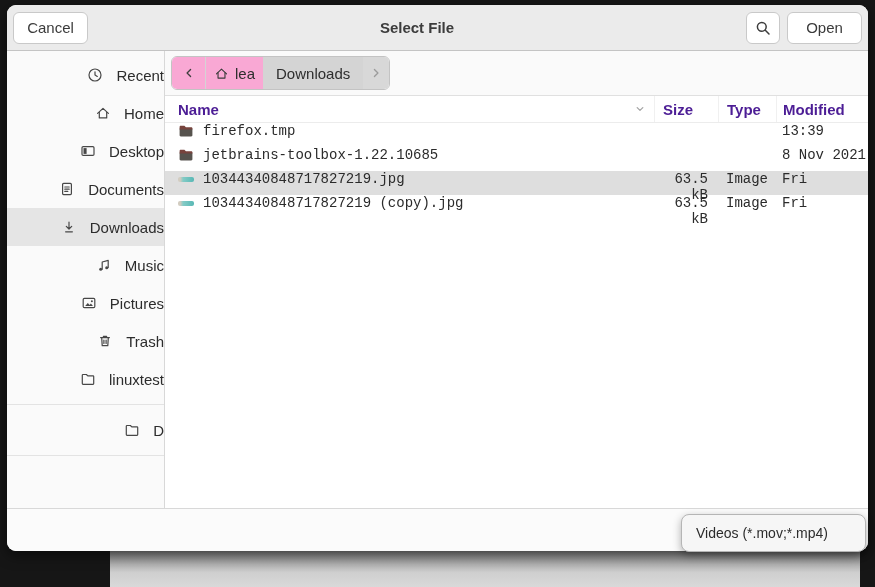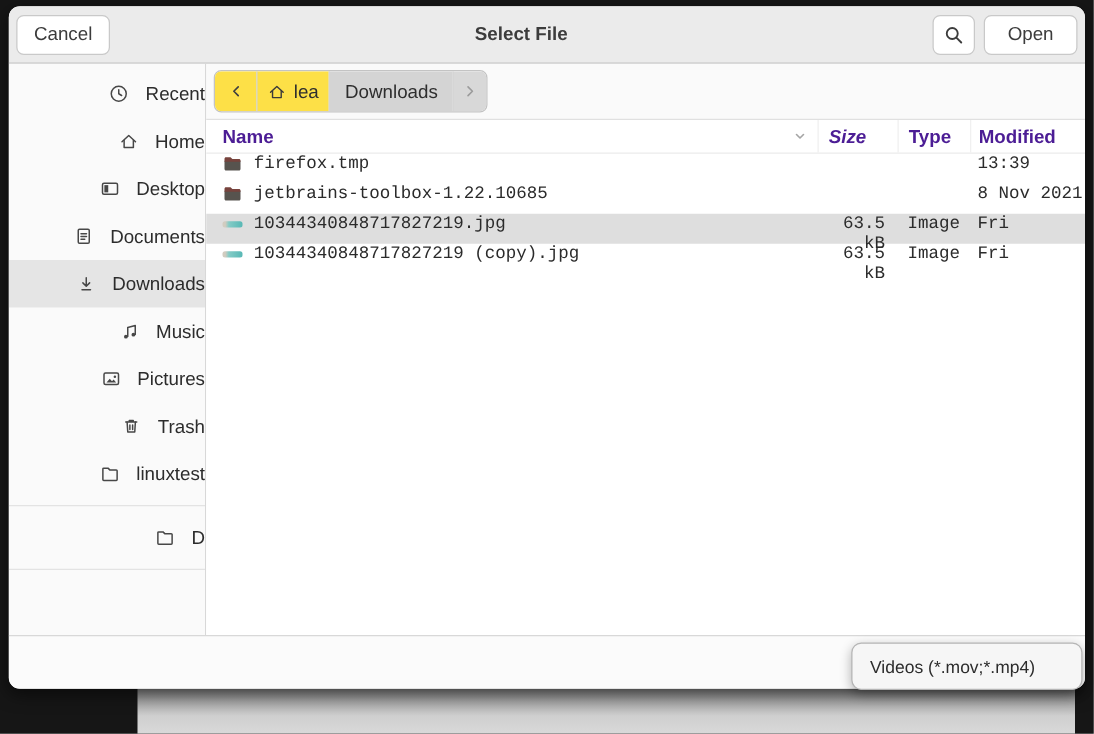--- a/index.html
+++ b/index.html
@@ -62,42 +62,42 @@
   
   .main { flex:1; min-width:0; display:flex; flex-direction:column; background:#fafafa; }
 
   .pathbar { flex:none; height:44px; display:flex; align-items:center; padding:0 6px; }
   .path-group {
     display:flex; height:34px; border:1px solid #c3c3c3; border-radius:6px; overflow:hidden;
     background:#fff;
   }
   .path-seg {
     display:flex; align-items:center; justify-content:center;
-    font-size:15px; color:#2e2e2e; background:#fde047;
+    font-size:15px; color:#2e2e2e; background:#f9a8d4;
   }
   .path-seg + .path-seg { border-left:1px solid #d4d4d4; }
   .seg-back { width:33px; }
   .seg-home { padding:0 8px; gap:6px; }
   .seg-current { background:#d4d4d4; padding:0 12px; }
   .seg-fwd  { width:27px; background:#d8d8d8; }
   .path-chev svg { stroke:#3f3f3f; stroke-width:1.5; fill:none; stroke-linecap:round; stroke-linejoin:round; }
   .seg-fwd .path-chev svg { stroke:#9b9b9b; }
   .home-mini svg { stroke:#3a3a3a; stroke-width:1.2; fill:none; stroke-linecap:round; stroke-linejoin:round; }
 
   
   .list { flex:1; min-height:0; background:#ffffff; border-top:1px solid #e0e0e0; display:flex; flex-direction:column; }
   .colhead {
     flex:none; height:27px; display:flex; align-items:flex-start;
     font-size:15px; font-weight:bold; color:#4c1d95;
     border-bottom:1px solid #ececec; background:#fff;
   }
   .ch-name { flex:1; min-width:0; display:flex; align-items:center; padding-left:13px; height:100%; }
   .ch-sort { margin-left:auto; margin-right:8px; }
   .ch-sort svg { stroke:#a5a5a5; stroke-width:1.3; fill:none; stroke-linecap:round; stroke-linejoin:round; }
-  .ch-size { width:64px; height:100%; display:flex; align-items:center; padding-left:8px; border-left:1px solid #f0f0f0;font-style:italic; }
+  .ch-size { width:64px; height:100%; display:flex; align-items:center; padding-left:8px; border-left:1px solid #f0f0f0; }
   .ch-type { width:58px; height:100%; display:flex; align-items:center; padding-left:8px; border-left:1px solid #f0f0f0; }
   .ch-mod  { width:92px; height:100%; display:flex; align-items:center; padding-left:6px; border-left:1px solid #f0f0f0; }
 
   .frow { flex:none; height:24px; display:flex; align-items:flex-start; font-size:14px; color:#2b2b2b;font-family:Liberation Mono, monospace; }
   .frow.selected { background:#dedede; }
   .f-name { flex:1; min-width:0; display:flex; align-items:center; gap:9px; padding-left:13px; white-space:nowrap; overflow:hidden; }
   .f-size { width:64px; text-align:right; padding-right:10px; }
   .f-type { width:58px; padding-left:8px; }
   .f-mod  { width:92px; padding-left:6px; }
   .f-icon { flex:none; width:16px; height:16px; display:flex; align-items:center; justify-content:center; }

